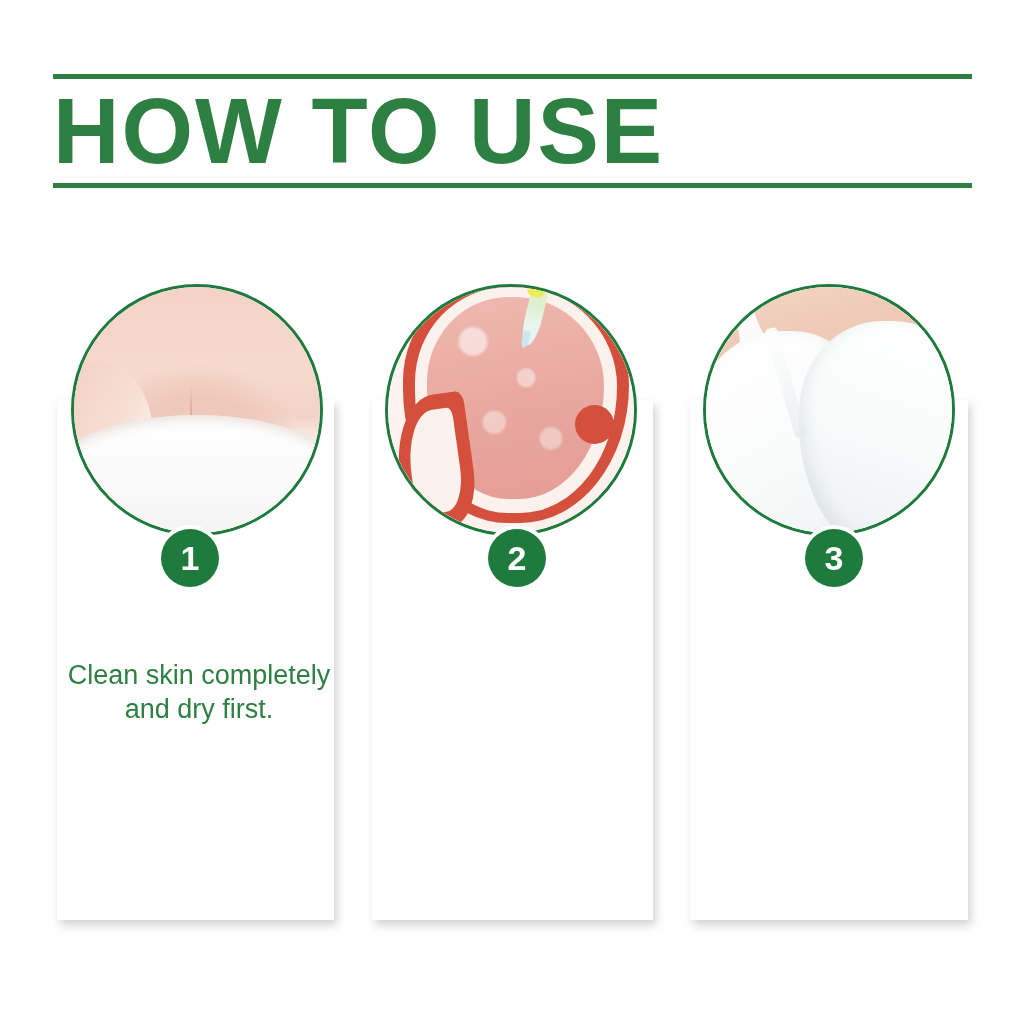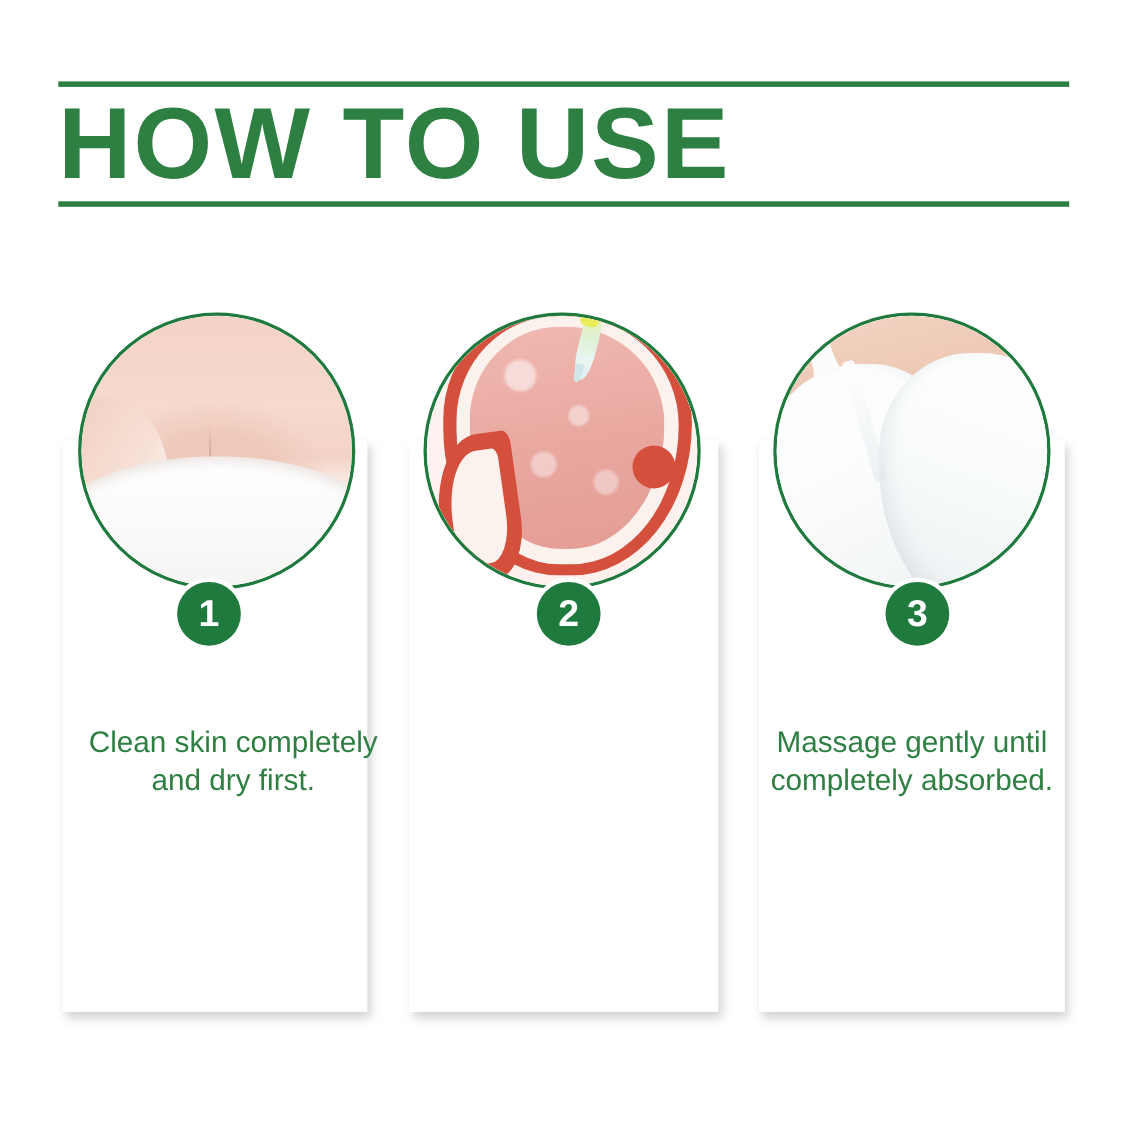--- a/index.html
+++ b/index.html
@@ -243,21 +243,21 @@
 
   
   .caption {
     position: absolute;
     text-align: center;
     color: #2d7f42;
     font-size: 27px;
     line-height: 34px;
     font-family: "Liberation Sans", sans-serif;
   }
-  .cap-1 { left: 78px;  top: 658px; width: 268px; text-align: center; }
+  .cap-1 { left: 65px;  top: 658px; width: 268px; text-align: center; }
   .cap-2 { left: 377px; top: 643px; width: 272px; }
   .cap-3 { left: 694px; top: 658px; width: 270px; }
 </style>
 </head>
 <body>
 
 <div class="header">
   <div class="rule rule-top"></div>
   <div class="page-title">HOW TO USE</div>
   <div class="rule rule-bot"></div>
@@ -299,15 +299,14 @@
   <div class="photo-circle pc-3">
     <div class="photo-inner img3">
       <div class="skin-left"></div>
       <div class="skin-top"></div>
       <div class="cup"></div>
       <div class="cup2"></div>
       <div class="strap"></div>
     </div>
   </div>
   <div class="badge bd-3">3</div>
-  <div class="caption cap-3">Massage gently until completely absorbed.</div>
 
 </div>
 
 </body></html>

